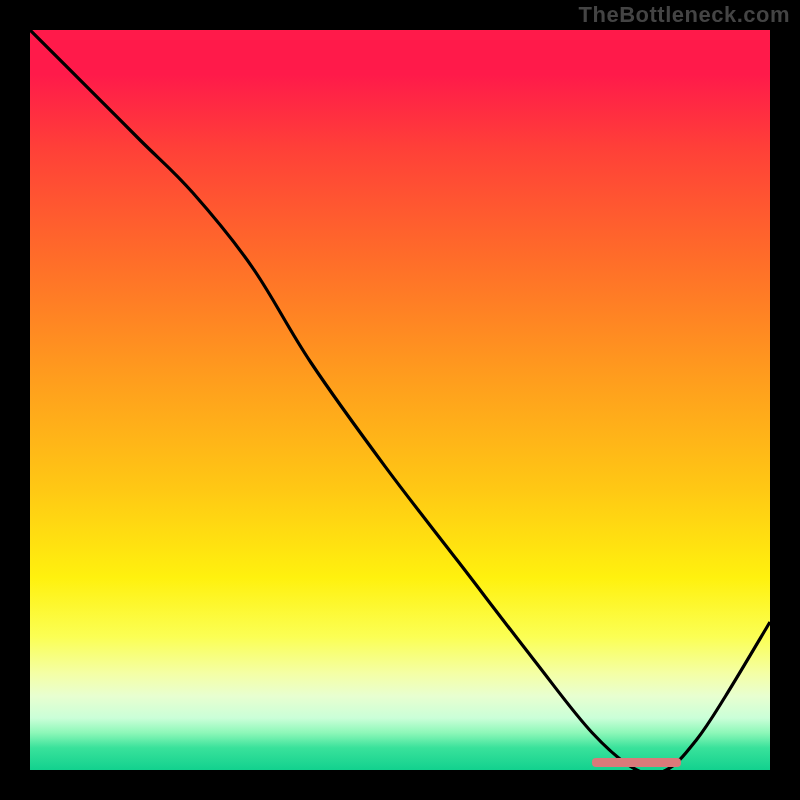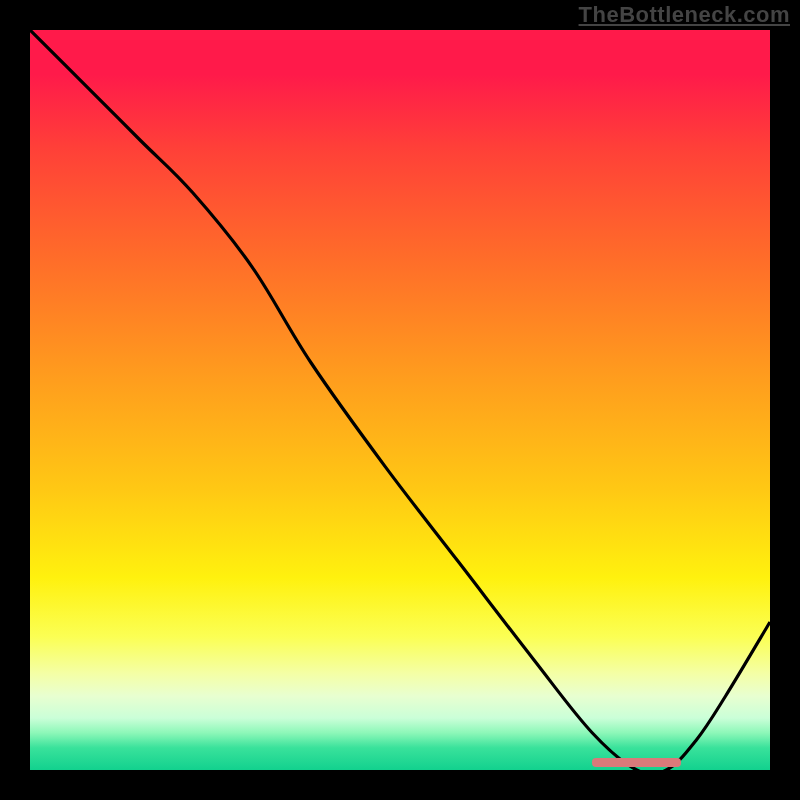--- a/index.html
+++ b/index.html
@@ -12,21 +12,20 @@
     overflow: hidden;
   }
   .attribution {
     position: absolute;
     top: 2px;
     right: 10px;
     color: #444;
     font-size: 22px;
     font-weight: bold;
     letter-spacing: 0.5px;
-    text-decoration: underline;
   }
   .plot-area {
     position: absolute;
     top: 30px;
     left: 30px;
     width: 740px;
     height: 740px;
   }
   .gradient {
     position: absolute;

